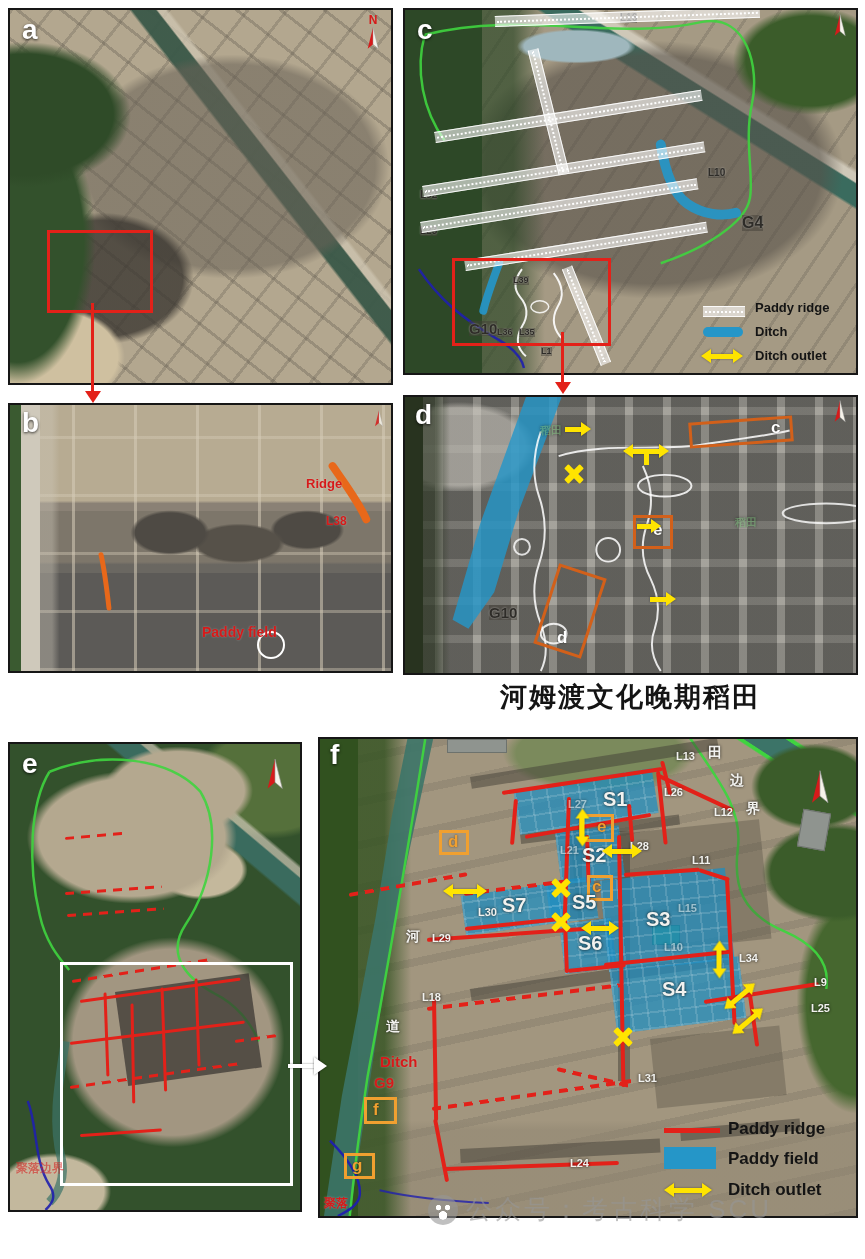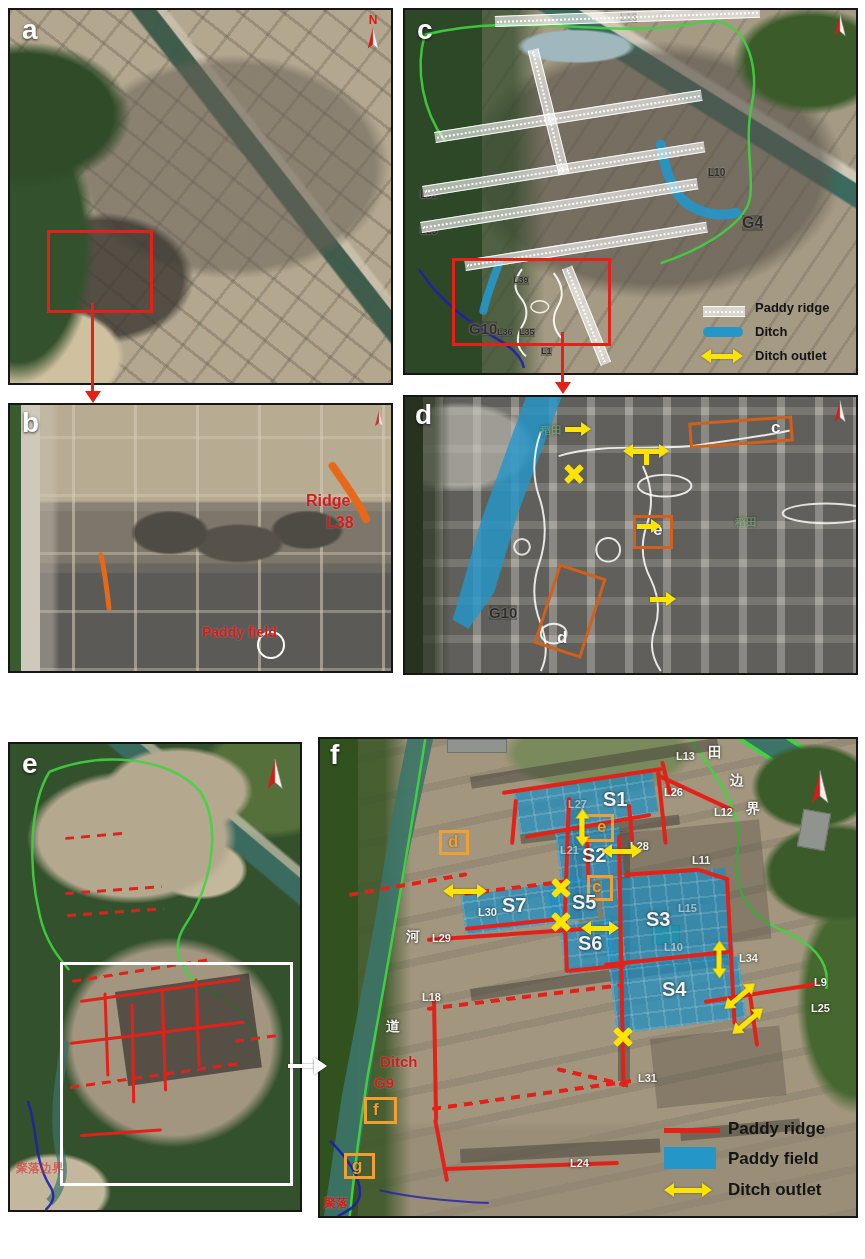--- a/index.html
+++ b/index.html
@@ -163,22 +163,22 @@
     <div class="na" style="right:6px;top:4px;opacity:.85">
       <svg width="12" height="20" viewBox="0 0 18 26">
           <path d="M9 0 L3 24 L9 19 Z" fill="#d61a1a"></path>
           <path d="M9 0 L15 24 L9 19 Z" fill="#f6f3ea" stroke="#9a9a9a" stroke-width=".5"></path>
         </svg>
     </div>
     <svg class="ovl" viewBox="0 0 385 270" preserveAspectRatio="none">
       <path d="M326,62 C340,82 352,98 360,116" fill="none" stroke="#e8681a" stroke-width="8" stroke-linecap="round"></path>
       <path d="M92,152 C96,170 98,188 100,206" fill="none" stroke="#e8681a" stroke-width="5" stroke-linecap="round"></path>
     </svg>
-    <span class="ml red" style="left:296px;top:88px;font-size:16px">Ridge</span>
-    <span class="ml red" style="left:316px;top:110px;font-size:16px">L38</span>
+    <span class="ml red" style="left:296px;top:72px;font-size:13px">Ridge</span>
+    <span class="ml red" style="left:316px;top:110px;font-size:12px">L38</span>
     <span class="ml red" style="left:192px;top:220px;font-size:14px">Paddy field</span>
     <div style="position:absolute;left:247px;top:226px;width:24px;height:24px;border:2px solid #fff;border-radius:50%;z-index:20"></div>
   </section>
 
   <section class="panel" style="left:403px;top:395px;width:455px;height:280px;background:
       linear-gradient(90deg, #28331f 0 4%, rgba(40,51,31,.6) 4% 7%, transparent 10%),
       radial-gradient(120px 70px at 12% 18%, rgba(200,196,188,.6) 0 55%, transparent 64%),
       repeating-linear-gradient(90deg, rgba(62,62,58,.42) 0 30px, rgba(172,170,162,.35) 30px 38px),
       repeating-linear-gradient(0deg, rgba(62,62,58,.38) 0 30px, rgba(172,170,162,.3) 30px 38px),
       #9c9a94;">
@@ -209,20 +209,21 @@
     <span class="oblabel white" style="left:248px;top:124px">e</span>
     <div class="obox vermilion" style="left:140px;top:172px;width:50px;height:84px;transform:rotate(18deg)"></div>
     <span class="oblabel white" style="left:152px;top:232px">d</span>
     <div class="yarrow single" style="left:160px;top:30px;width:16px"></div>
     <div class="yarrow" style="left:228px;top:52px;width:26px"></div>
     <div class="ystem" style="left:239px;top:57px"></div>
     <div class="ycross" style="left:158px;top:66px"></div>
     <div class="yarrow single" style="left:232px;top:127px;width:14px"></div>
     <div class="yarrow single" style="left:245px;top:200px;width:16px"></div>
   </section>
+  <div class="caption" style="left:403px;top:682px;width:455px">河姆渡文化晚期稻田</div>
 
   <section class="panel" style="left:8px;top:742px;width:294px;height:470px;background:
       radial-gradient(150px 95px at 42% 20%, #b4a88f 0 62%, transparent 70%),
       radial-gradient(110px 65px at 58% 10%, #b4a88f 0 60%, transparent 68%),
       radial-gradient(70px 45px at 66% 27%, #c4b89c 0 58%, transparent 66%),
       radial-gradient(160px 150px at 56% 64%, #a29681 0 62%, transparent 70%),
       radial-gradient(95px 85px at 62% 66%, rgba(66,62,56,.85) 0 58%, transparent 66%),
       radial-gradient(90px 60px at 15% 96%, #c3b89d 0 56%, transparent 64%),
       linear-gradient(40deg, transparent 77%, #3a6b5e 77.5% 81%, rgba(207,200,184,.7) 81.3% 82.4%, transparent 83%),
       radial-gradient(120px 90px at 90% 8%, #55703b 0 55%, transparent 64%),
@@ -394,14 +395,18 @@
 
     <div style="position:absolute;left:344px;top:389px;width:56px;height:5px;background:#e32119;z-index:32"></div>
     <span class="legrow" style="left:408px;top:380px;font-size:17px">Paddy ridge</span>
     <div style="position:absolute;left:344px;top:408px;width:52px;height:22px;background:#2596c8;z-index:32"></div>
     <span class="legrow" style="left:408px;top:410px;font-size:17px">Paddy field</span>
     <div class="yarrow" style="left:354px;top:449px;width:28px"></div>
     <span class="legrow" style="left:408px;top:441px;font-size:17px">Ditch outlet</span>
   </section>
 
 
+  <div class="watermark" style="left:428px;top:1192px">
+    <span class="wmlogo"></span>
+    <span>公众号：考古科学 SCU</span>
+  </div>
 
 </div>
 
 </body></html>

